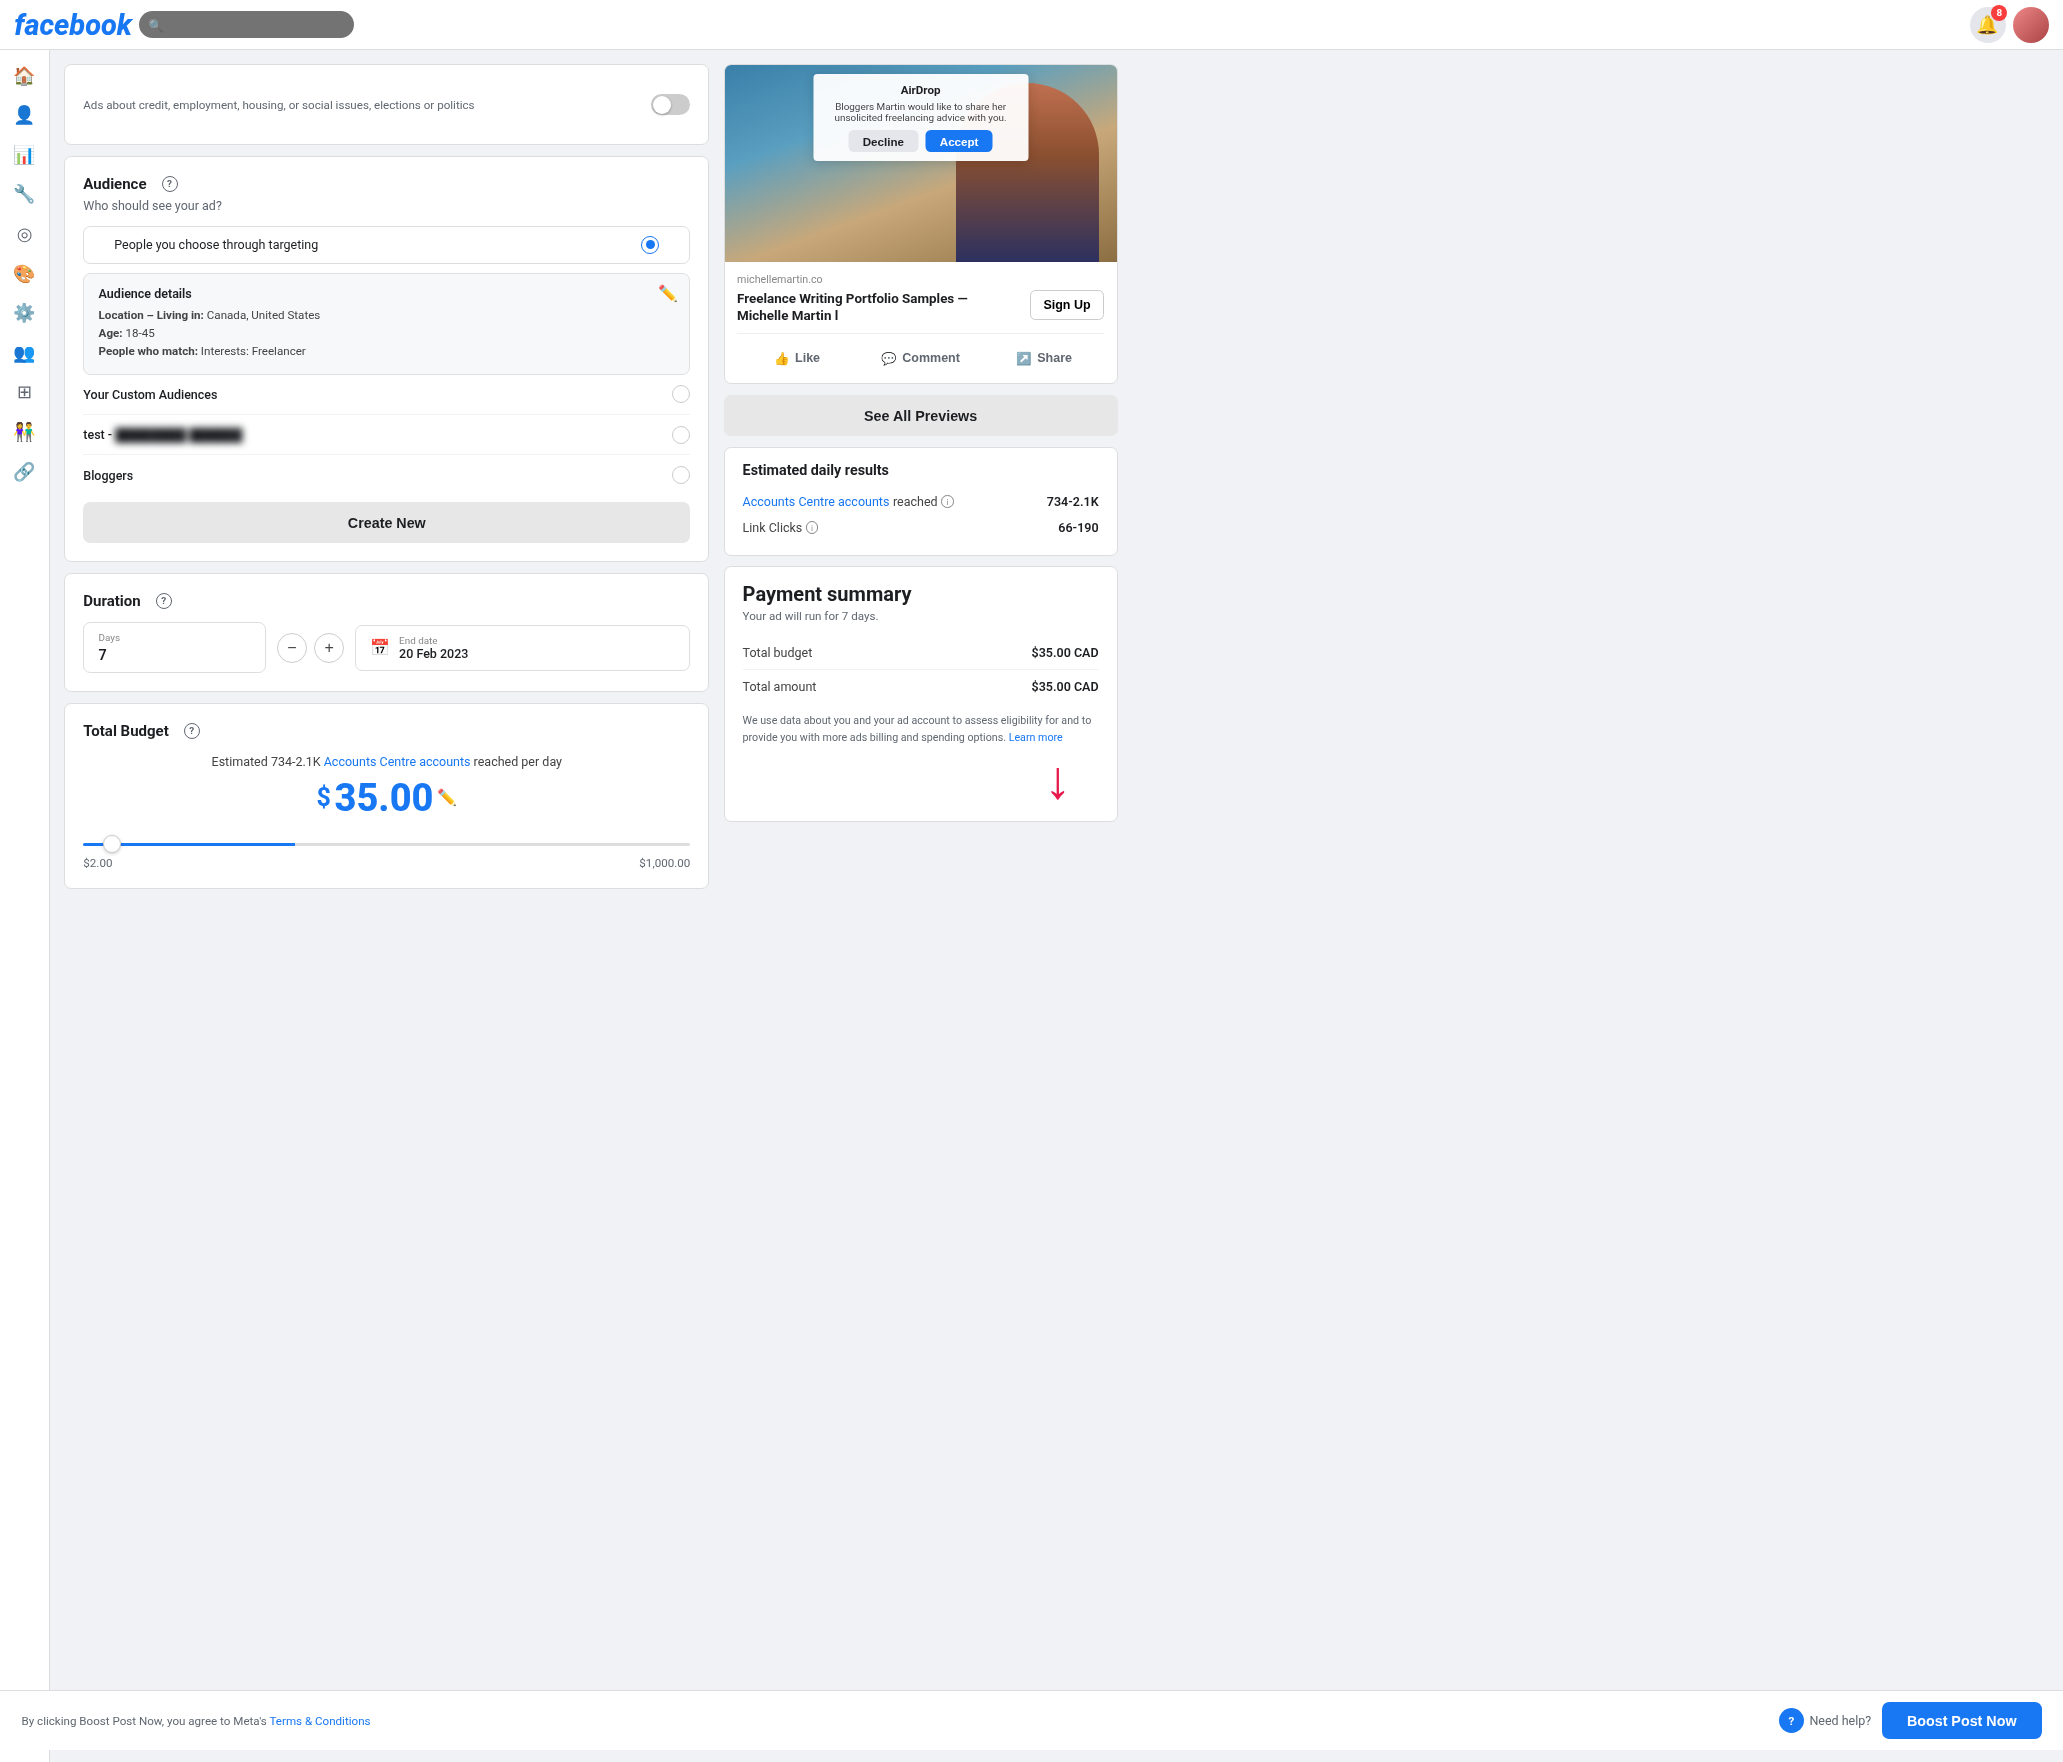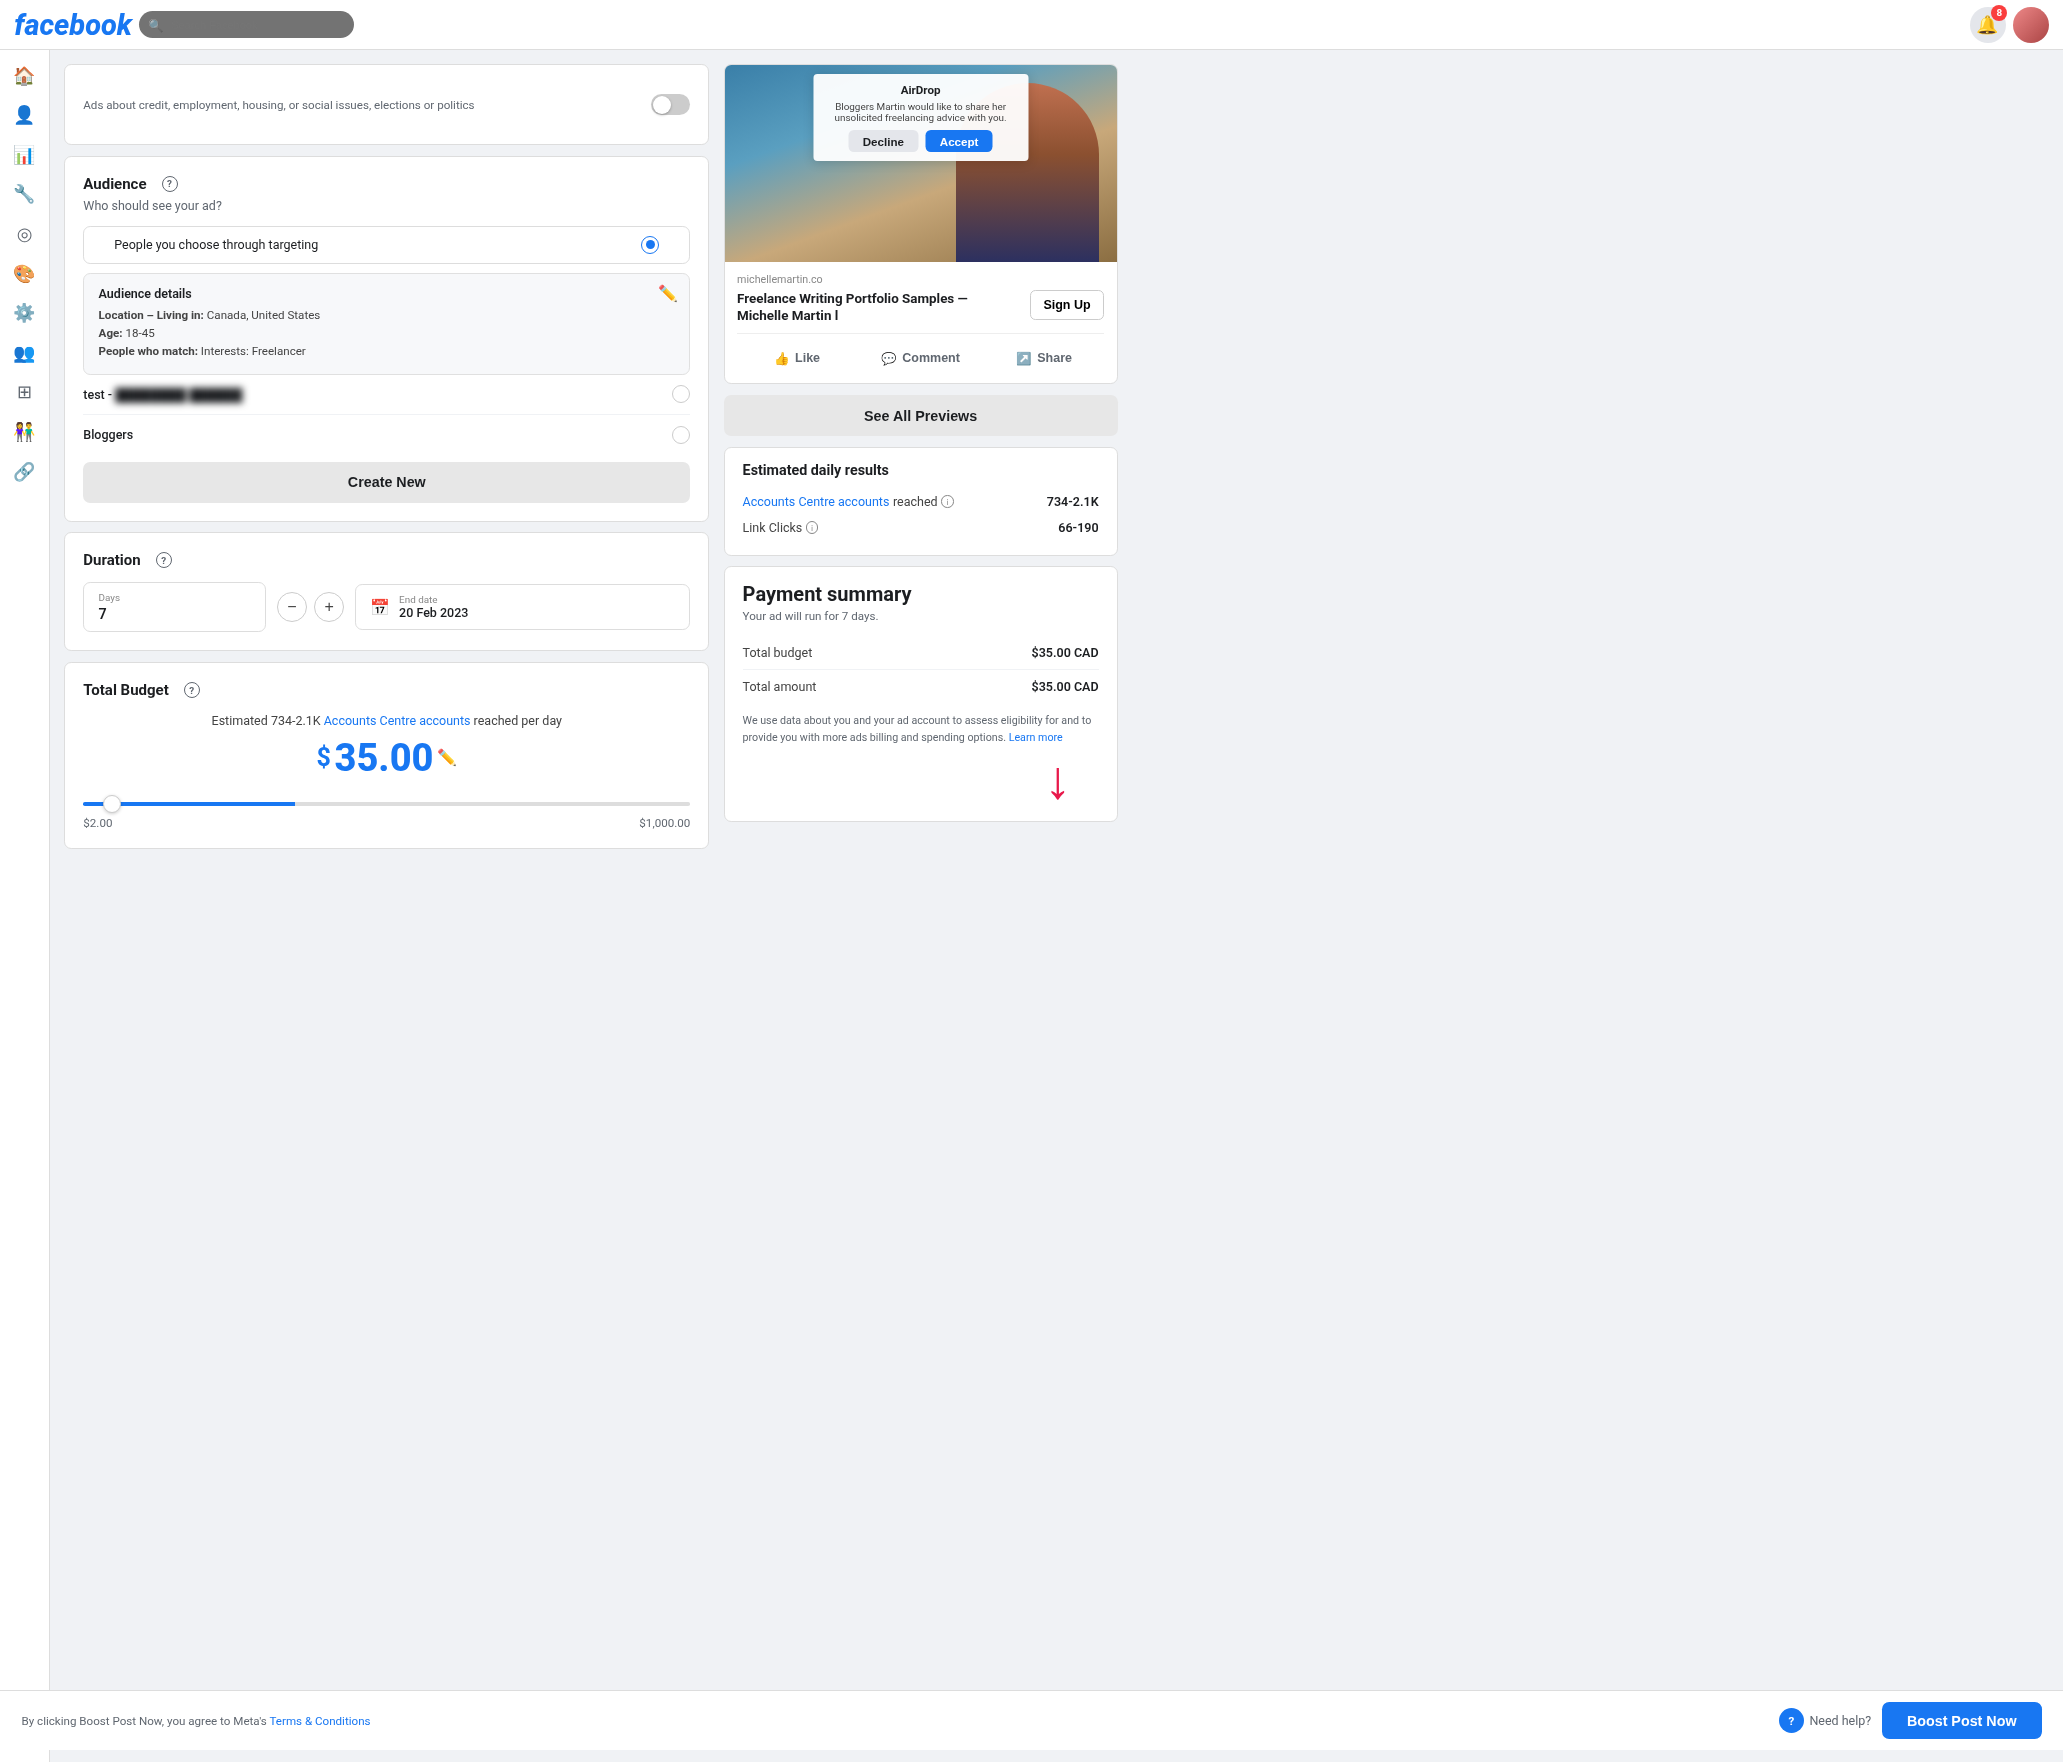--- a/index.html
+++ b/index.html
@@ -217,20 +217,24 @@
             <span>18-45</span>
           </div>
           <div class="audience-detail-row">
             <strong>People who match:</strong>
             <span>Interests: Freelancer</span>
           </div>
           <button class="edit-btn">✏️</button>
         </div>
 
         
+        <div class="custom-audience-row">
+          <span class="custom-audience-label">Your Custom Audiences</span>
+          <div class="radio-empty"></div>
+        </div>
 
         
         <div class="custom-audience-row">
           <span class="custom-audience-label">
             <span>test -</span>
             <span class="test-blur">████████ ██████</span>
           </span>
           <div class="radio-empty"></div>
         </div>
 

